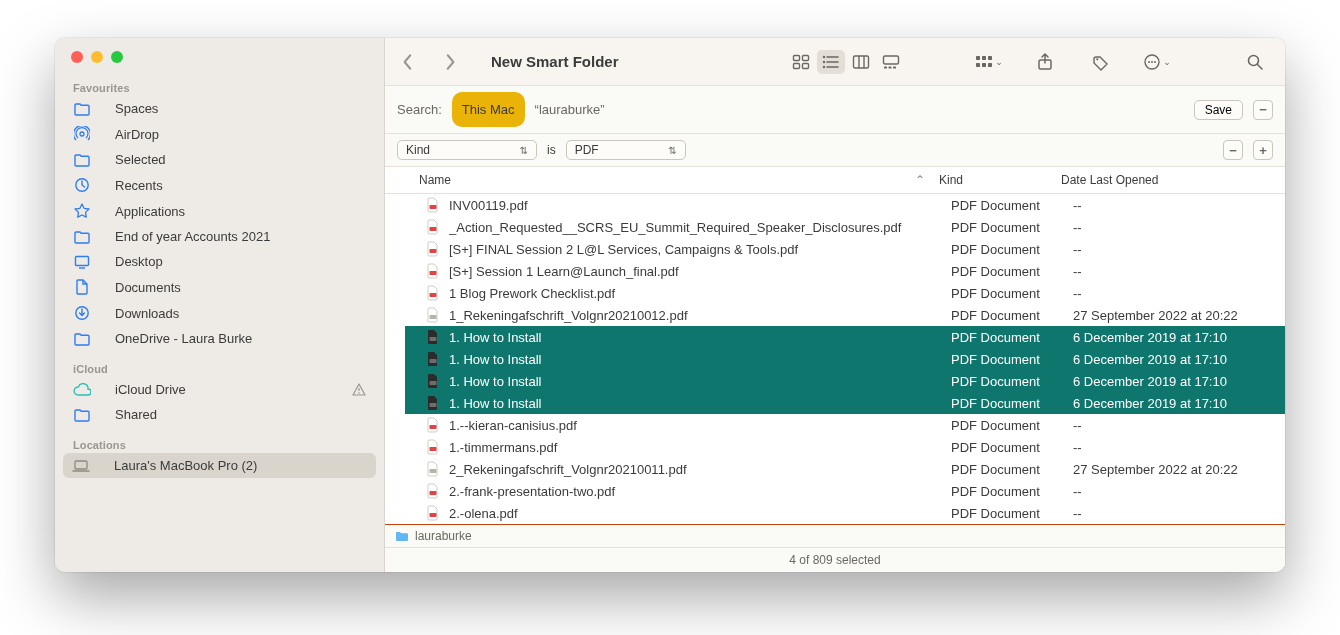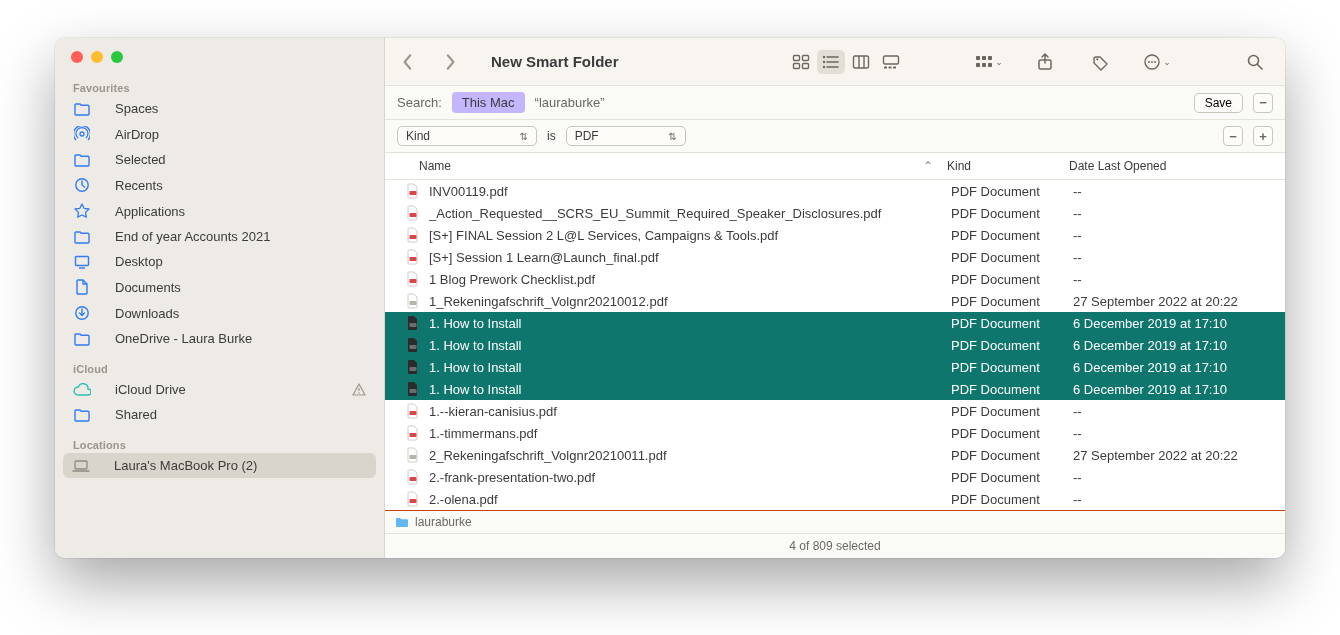--- a/index.html
+++ b/index.html
@@ -82,21 +82,21 @@
   
   .scopebar {
     display:flex; align-items:center; gap:10px;
     padding:6px 12px;
     border-bottom:1px solid #e6e2da;
     background:#fafaf7;
     font-size:13px;
   }
   .scopebar .lbl{ color:#6b6860; font-weight:500;}
   .pill {
-    background:#c4b5fd; border-radius:4px; padding:3px 10px;
+    background:#eab308; border-radius:10px; padding:10px 10px;
     font-weight:500; color:#3b3b3b;
   }
   .scope2 { color:#6b6860; }
   .savebtn{
     margin-left:auto;
     border:1px solid #c9c6bd; background:#fdfcf9;
     border-radius:5px; padding:2px 10px; font-size:12px;
   }
   .circlebtn{
     width:20px;height:20px;border:1px solid #c9c6bd;border-radius:4px;
@@ -115,31 +115,31 @@
     background:#fdfcf9; padding:2px 8px; font-size:12px;
     display:flex; align-items:center; gap:18px; min-width:120px;
     justify-content:space-between;
   }
   .select .caret{ color:#6b6860; font-size:10px; }
   .is{ font-size:12px; color:#3b3b3b;}
 
   
   .colhdr{
     display:flex; align-items:center;
-    padding:6px 16px 6px 34px;
+    padding:6px 24px 6px 34px;
     border-bottom:1px solid #e6e2da;
     font-size:12px; color:#3b3b3b; background:#fff;
   }
   .colhdr .c-name{ flex:1; font-weight:400;}
   .colhdr .c-kind{ width:122px;}
   .colhdr .c-date{ width:200px;}
   .sortcaret{ margin-right:14px; color:#8d8a83;}
 
   
-  .rows{ overflow:auto; }
+  .rows{ overflow:auto;margin-left:20px; }
   .row{
     display:flex; align-items:center;
     padding:3px 12px 3px 20px;
     font-size:13px;
   }
   .row:nth-child(even):not(.sel){ background:transparent; }
   .row .fi{ width:20px; text-align:center; margin-right:4px;}
   .row .nm{ flex:1; white-space:nowrap; overflow:hidden; text-overflow:ellipsis;}
   .row .kd{ width:122px; color:#3b3b3b;}
   .row .dt{ width:200px; color:#3b3b3b;}

